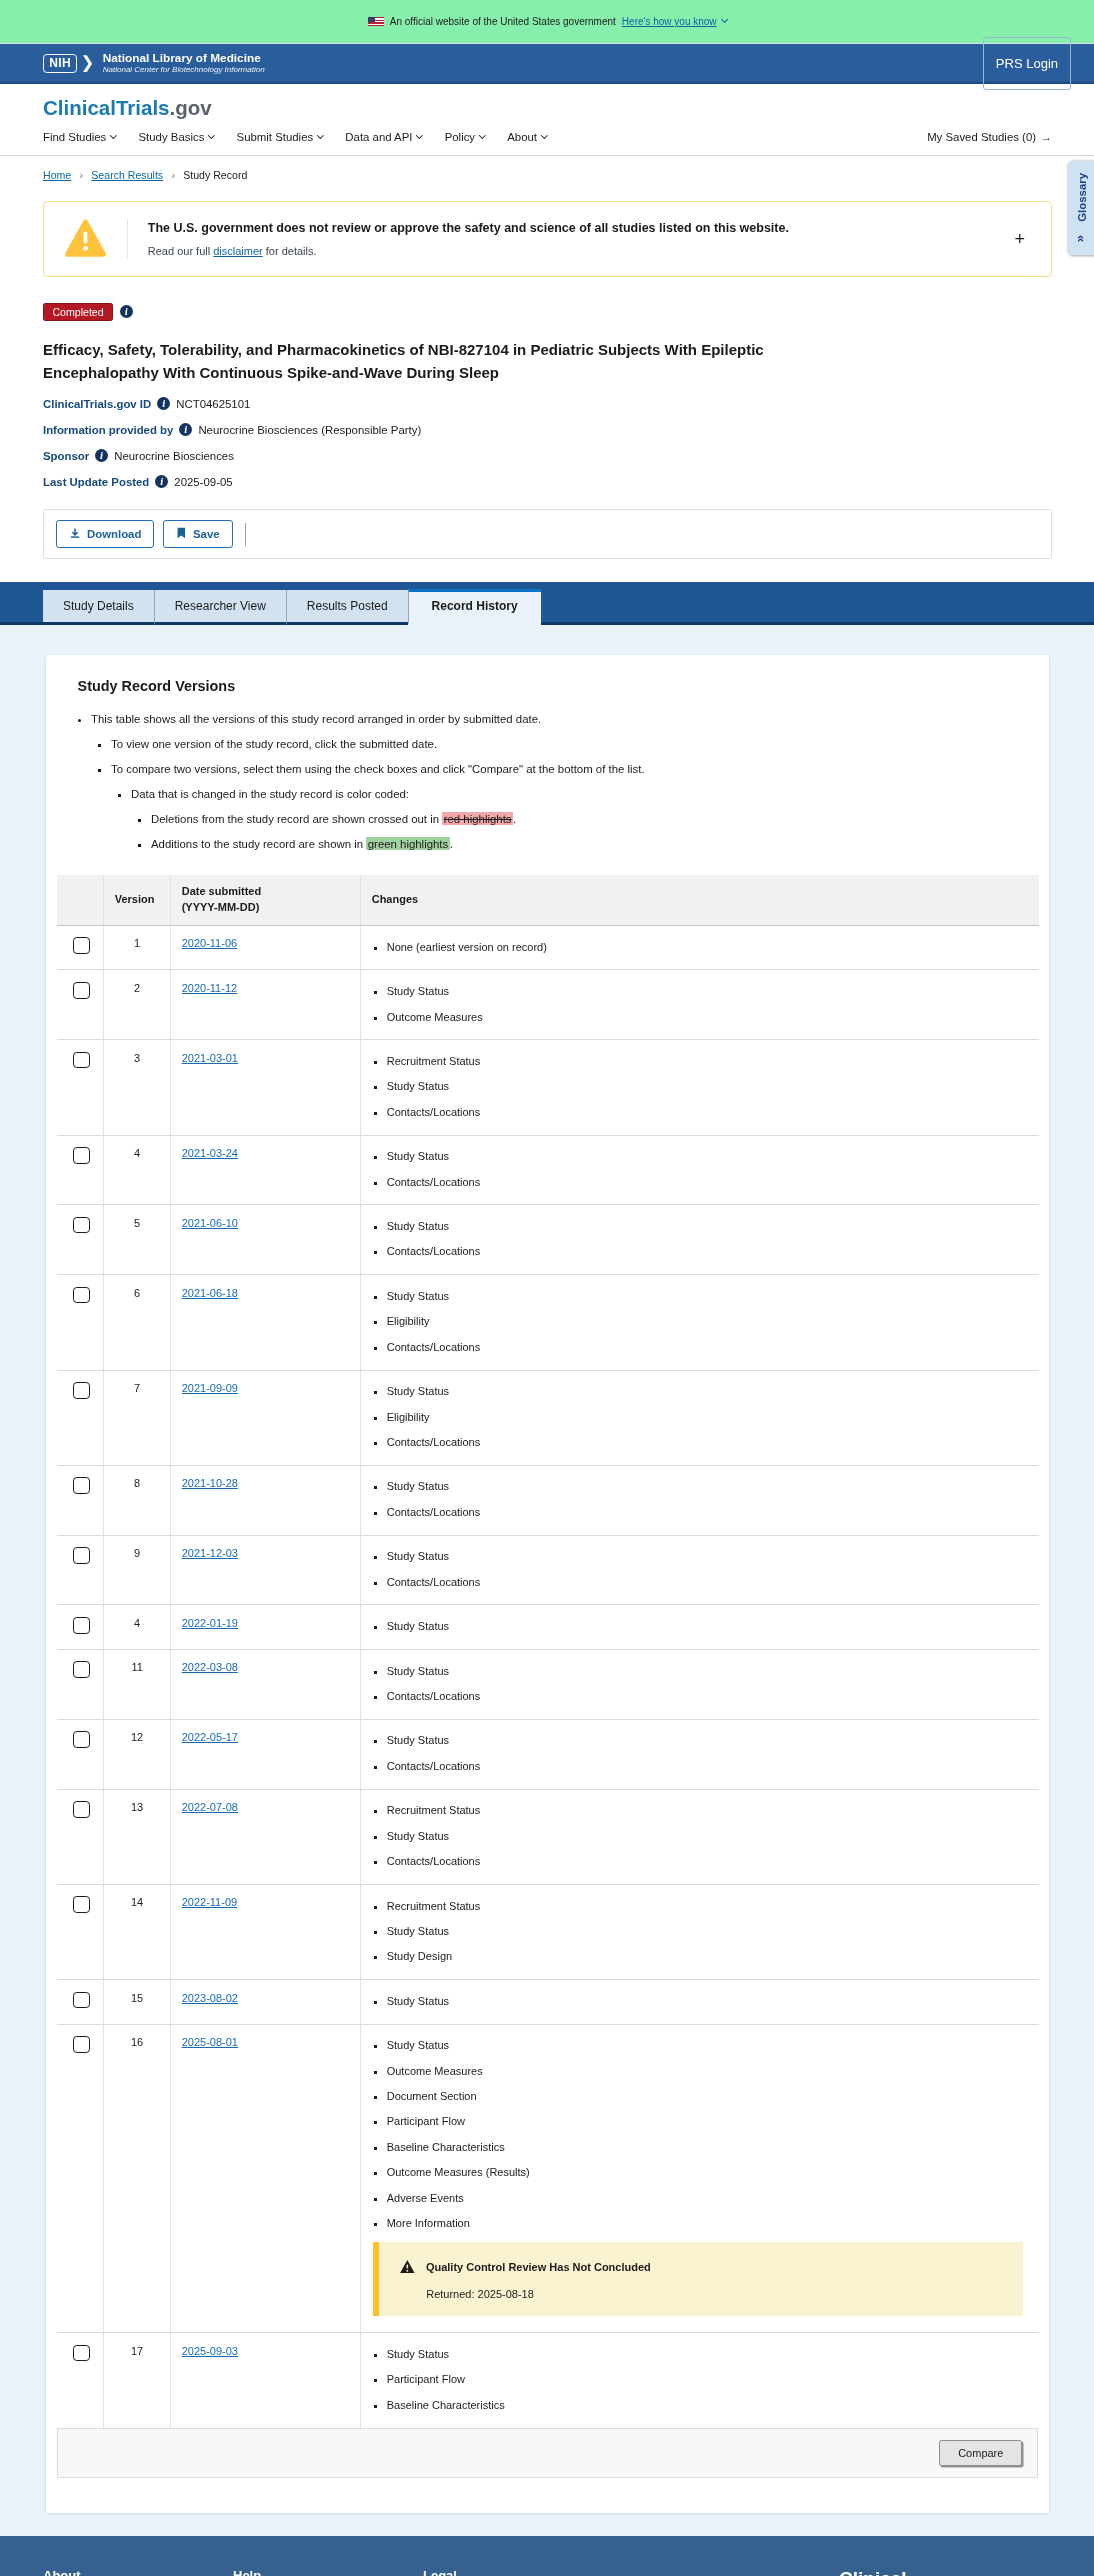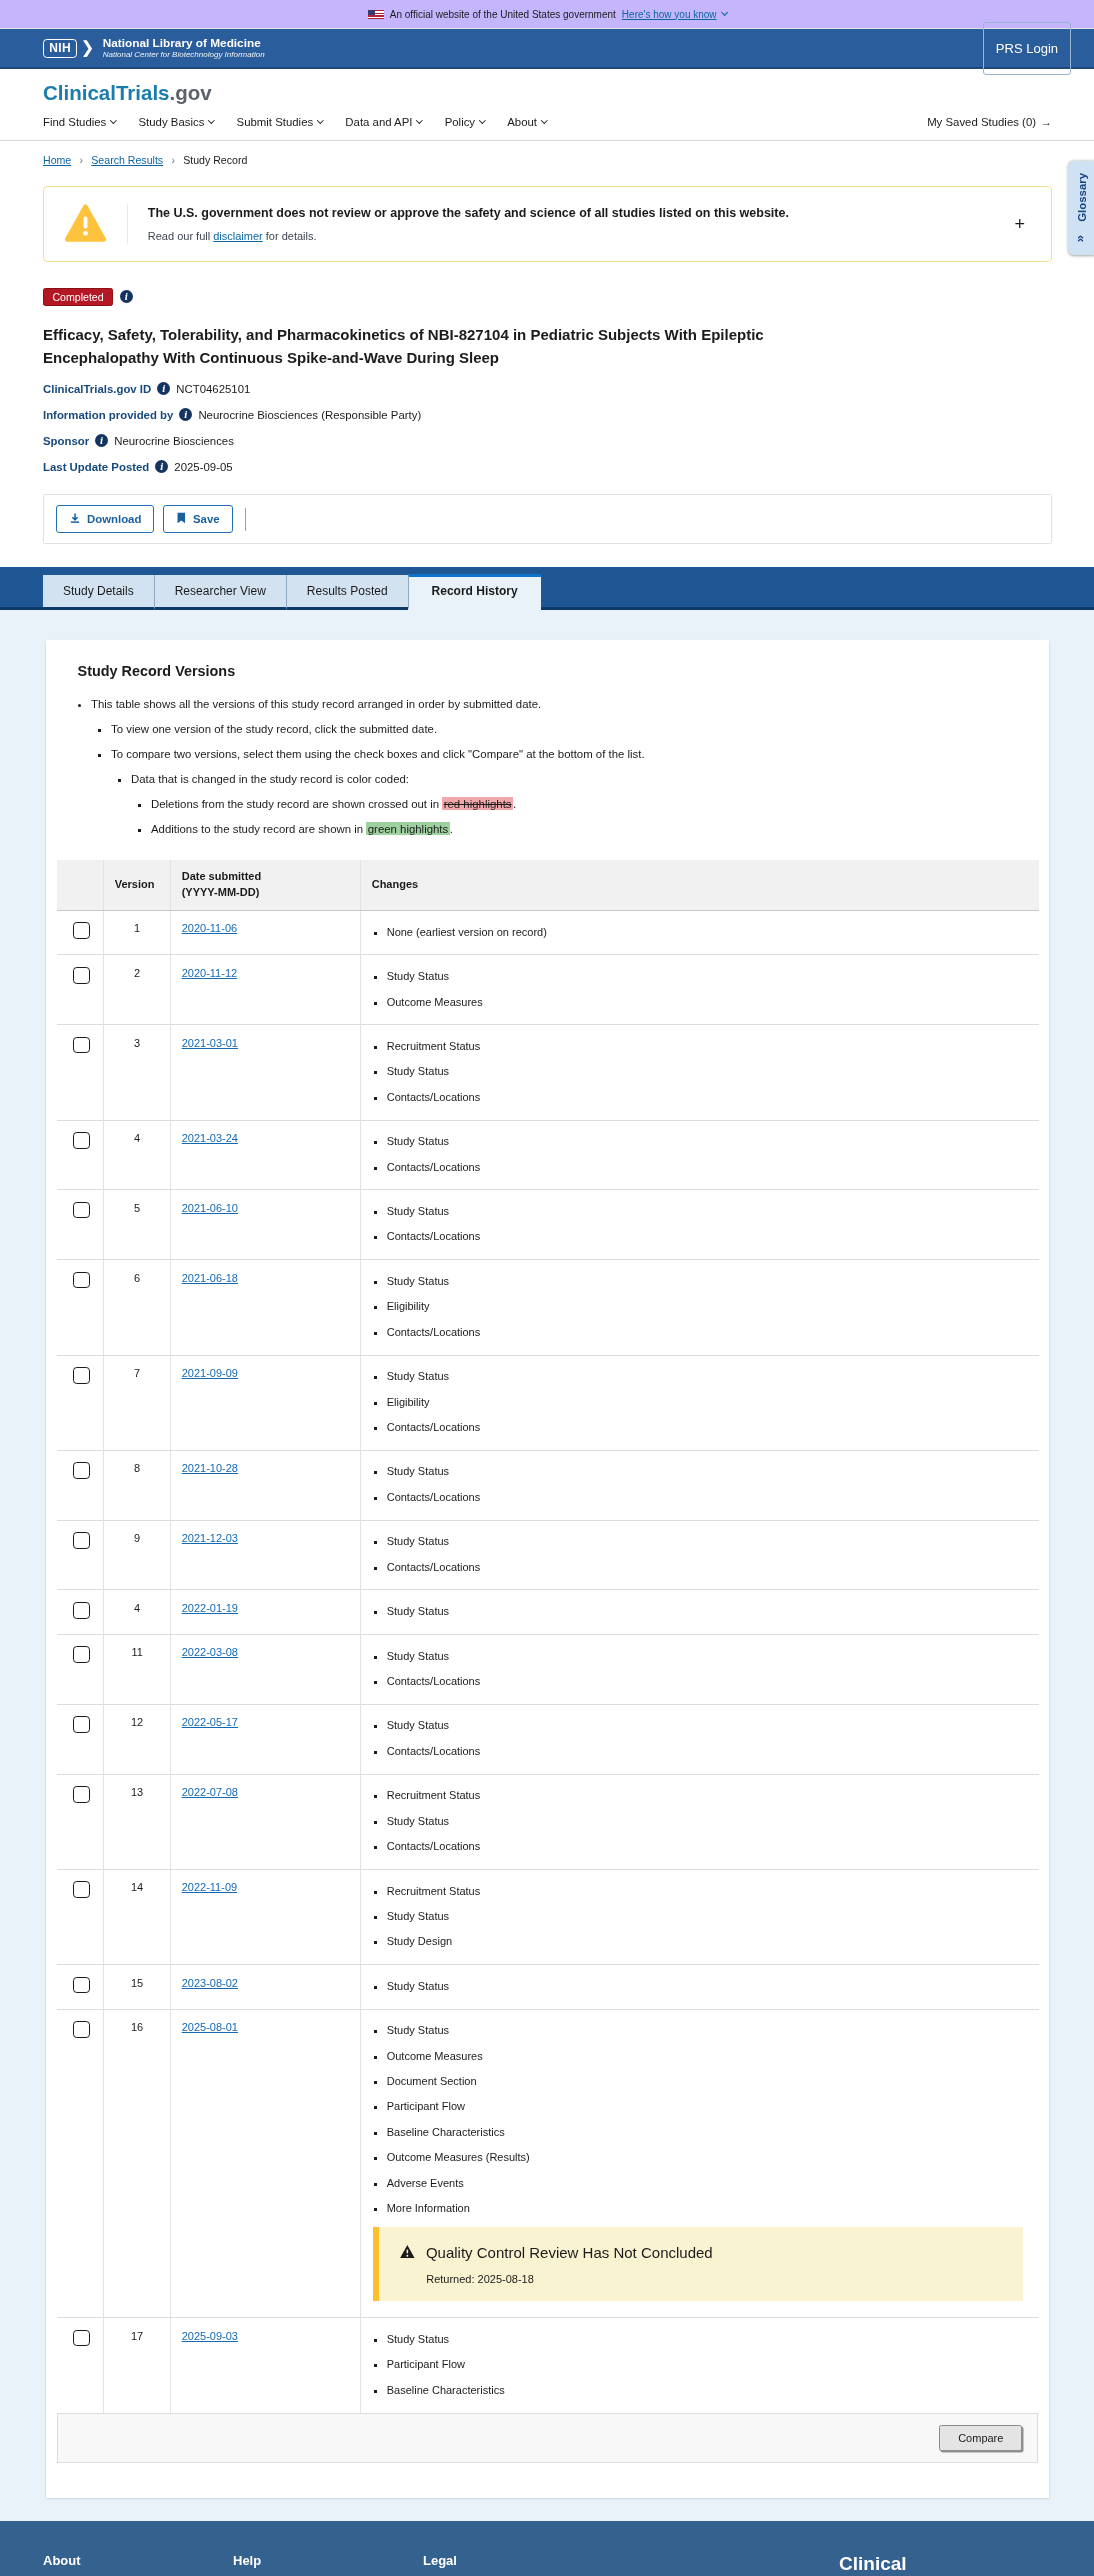--- a/index.html
+++ b/index.html
@@ -6,21 +6,21 @@
   body {
     width: 1095px; margin: 0 auto; background: #fff;
     font-family: "Liberation Sans", "DejaVu Sans", sans-serif;
     font-size: 11.4px; color: #1b1b1b;
   }
   a { cursor: pointer; }
   .page { position: relative; width: 1095px; overflow: hidden; }
 
   
   .gov-banner {
-    height: 29px; background: #c4b5fd; display: flex; align-items: center;
+    height: 44px; background: #86efac; display: flex; align-items: center;
     justify-content: center; gap: 6px; font-size: 10px; color: #1b1b1b;
     border-bottom: 0.8px solid #e2e2e2;
   }
   .flag { width: 16px; height: 9px; position: relative; display: inline-block;
     background: repeating-linear-gradient(180deg,#b22234 0 1.4px,#fff 1.4px 2.7px); }
   .flag::before { content:""; position:absolute; left:0; top:0; width:6.8px; height:5px; background:#3c3b6e; }
   .how-link { color: #0b66a3; text-decoration: underline; display: inline-flex; align-items: center; }
   .chev { width: 5.3px; height: 5.3px; border-right: 1.1px solid currentColor; border-bottom: 1.1px solid currentColor;
     display: inline-block; transform: rotate(45deg); margin-left: 5.3px; vertical-align: 1.5px; margin-top: -3px; }
 
@@ -138,21 +138,21 @@
     display: inline-block; background: #fff; cursor: pointer; margin-left: 6px; }
   a.date-link { color: #1569b3; text-decoration: underline; }
   td.col-date { padding-top: 13.7px; }
   td.col-changes ul { list-style: square; margin-left: 15px; }
   td.col-changes li { margin: 2.3px 0 10px; line-height: 1.4; }
   td.col-changes li:last-child { margin-bottom: 3px; }
 
   .qc-box { margin: 10.6px 4.6px 4.6px 1.5px; background: #faf3d1; border-left: 6px solid #ffbe2e;
     padding: 16.7px 20px; }
   .qc-head { display: flex; align-items: center; gap: 10px; }
-  .qc-title { font-weight: normal; font-size: 15px; }
+  .qc-title { font-weight: bold; font-size: 11px; }
   .qc-returned { margin: 12px 0 0 27px; font-size: 11px; }
 
   .table-footer { margin: 0 10.6px; background: #f8f8f8; border: 0.8px solid #dcdcdc; border-top: 0.8px solid #dcdcdc;
     padding: 11.4px 15px; text-align: right; }
   .compare-btn { background: #e4e4e4; border: 0.8px solid #8d8d8d; box-shadow: 1.5px 1.5px 0 rgba(60,60,60,.55);
     padding: 6px 18px; font-size: 11px; border-radius: 2.3px; cursor: pointer; font-family: inherit; color: #1b1b1b; }
 
   
   .footer-mid { background: #35618f; color: #fff; padding: 32px 43px 36px; display: flex; }
   .fcol { width: 190px; }

